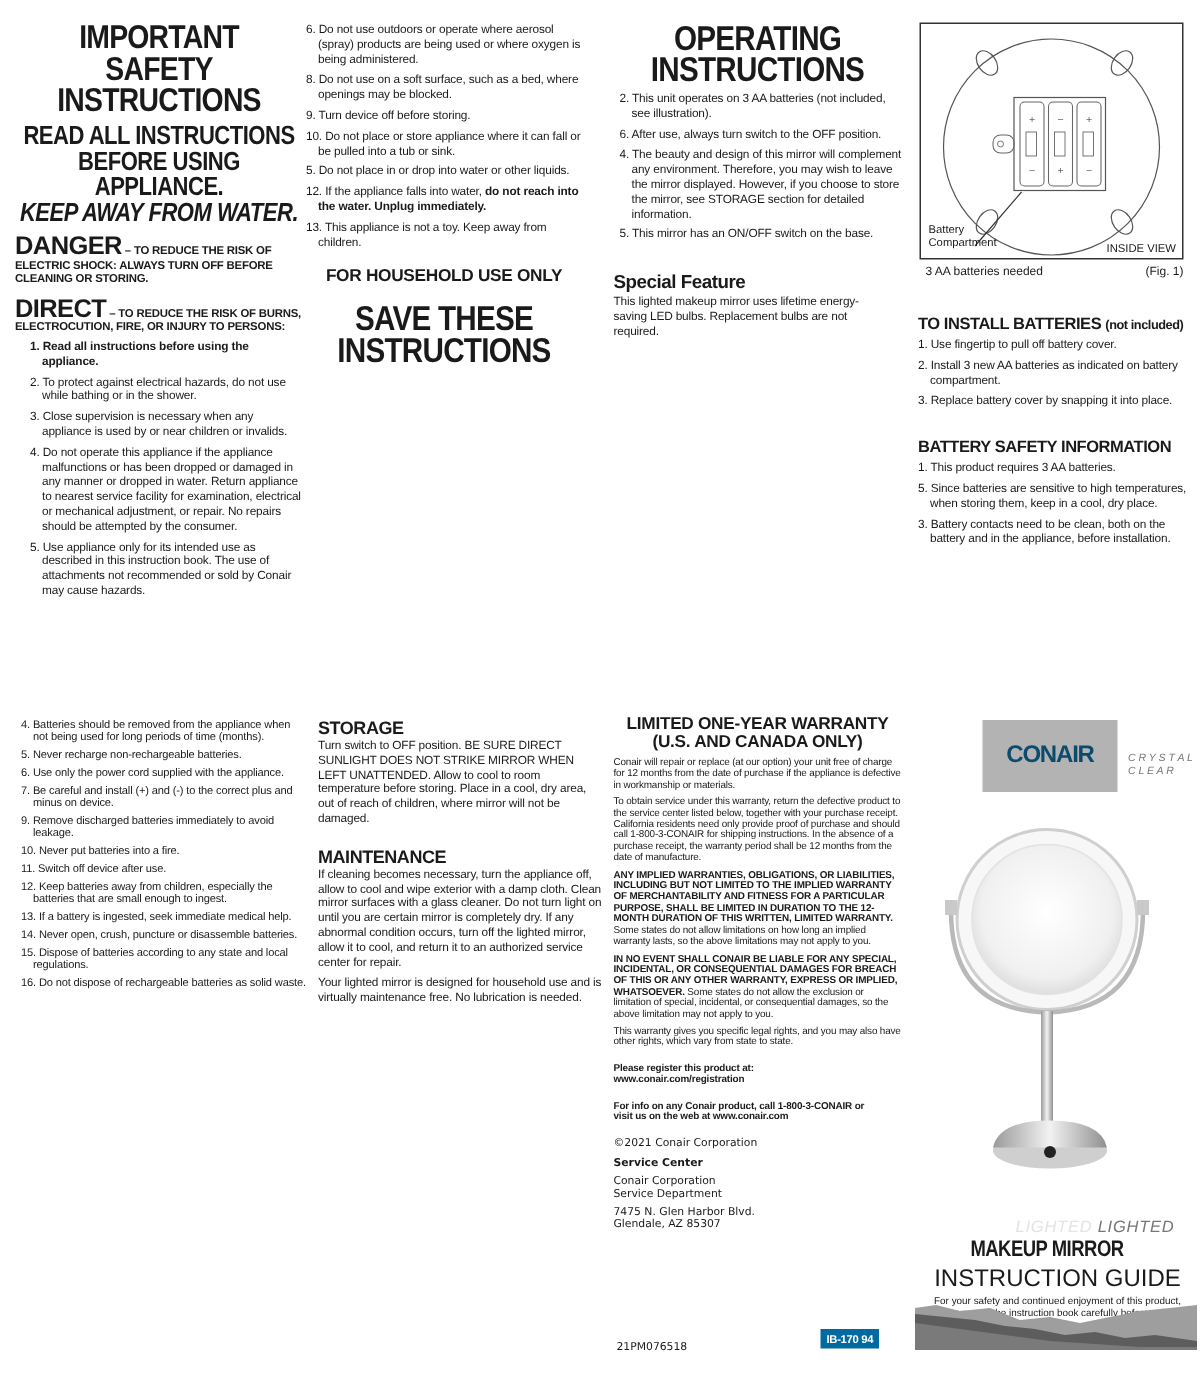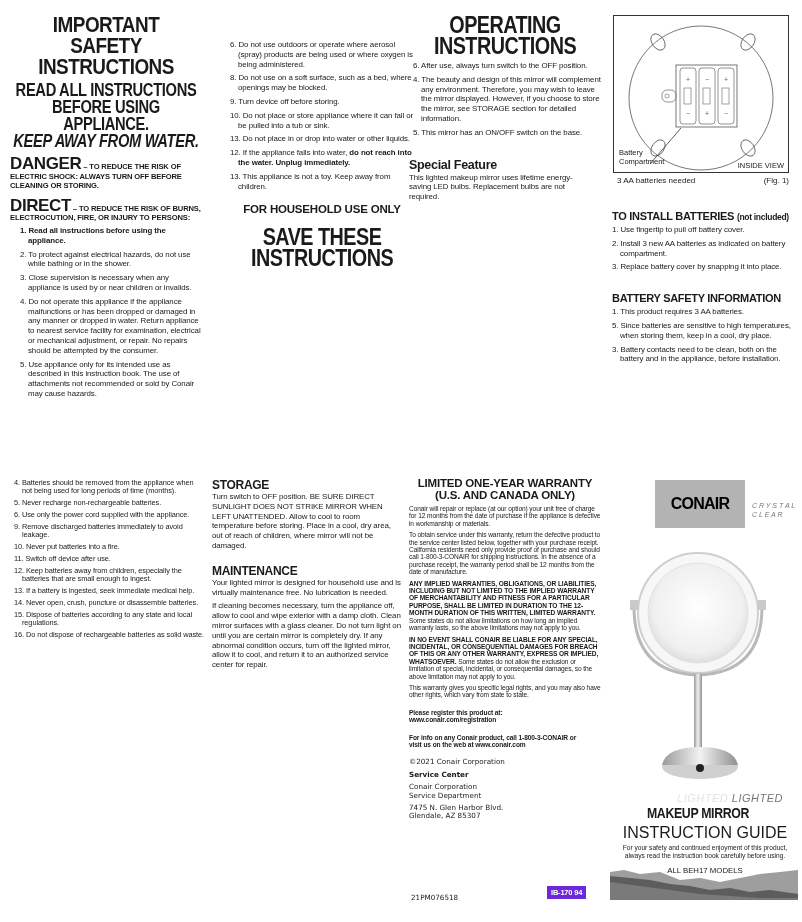--- a/index.html
+++ b/index.html
@@ -32,43 +32,44 @@
   </div>
   <ul class="list" style="margin-top:3px; padding-left:6px;">
     <li style="font-weight:bold;">1. Read all instructions before using the appliance.</li>
     <li>2.  To protect against electrical hazards, do not use while bathing or in the shower.</li>
     <li>3.  Close supervision is necessary when any appliance is used by or near children or invalids.</li>
     <li>4.  Do not operate this appliance if the appliance malfunctions or has been dropped or damaged in any manner or dropped in water. Return appliance to nearest service facility for examination, electrical or mechanical adjustment, or repair. No repairs should be attempted by the consumer.</li>
     <li>5.  Use appliance only for its intended use as described in this instruction book. The use of attachments not recommended or sold by Conair may cause hazards.</li>
   </ul>
 </div>
 
-<div class="col" style="left:226px; top:15px; width:192px;margin-top:25px;">
+<div class="col" style="left:200px; top:15px; width:192px;">
   <ul class="list">
     <li>6.  Do not use outdoors or operate where aerosol (spray) products are being used or where oxygen is being administered.</li>
     <li>8.  Do not use on a soft surface, such as a bed, where openings may be blocked.</li>
     <li>9.  Turn device off before storing.</li>
     <li>10.  Do not place or store appliance where it can fall or be pulled into a tub or sink.</li>
-    <li>13. Do not place in or drop into water or other liquids.</li>
+    <li>5. Do not place in or drop into water or other liquids.</li>
     <li><span>12.  If the appliance falls into water, </span><span class="b">do not reach into the water. Unplug immediately.</span></li>
     <li>13.  This appliance is not a toy. Keep away from children.</li>
   </ul>
   <div style="font-weight:bold; text-align:center; font-size:11.5px; margin-top:12px; letter-spacing:-0.2px;">FOR HOUSEHOLD USE ONLY</div>
   <div class="h-big" style="margin-top:12px; font-size:23px; line-height:21px;">
     <div>SAVE THESE</div>
     <div>INSTRUCTIONS</div>
   </div>
 </div>
 
 <div class="col" style="left:409px; top:15px; width:192px;">
   <div class="h-big" style="font-size:23px; line-height:21px;">
     <div>OPERATING</div>
     <div>INSTRUCTIONS</div>
   </div>
   <ul class="list" style="margin-top:4px;">
+    <li>2.  This unit operates on 3 AA batteries (not included, see illustration).</li>
     <li>6. After use, always turn switch to the OFF position.</li>
     <li>4.  The beauty and design of this mirror will complement any environment. Therefore, you may wish to leave the mirror displayed. However, if you choose to store the mirror, see STORAGE section for detailed information.</li>
     <li>5.  This mirror has an ON/OFF switch on the base.</li>
   </ul>
   <div class="sect-h" style="margin-top:20px;">Special Feature</div>
   <div class="p" style="width:170px;">This lighted makeup mirror uses lifetime energy-saving LED bulbs. Replacement bulbs are not required.</div>
 </div>
 
 <div class="fig">
   <svg width="174" height="156" viewBox="0 0 174 156">
@@ -121,37 +122,38 @@
     <li style="padding-left:8px;">5.  Since batteries are sensitive to high temperatures, when storing them, keep in a cool, dry place.</li>
     <li style="padding-left:8px;">3.  Battery contacts need to be clean, both on the battery and in the appliance, before installation.</li>
   </ul>
 </div>
 
 <div class="col" style="left:10px; top:479px; width:195px;">
   <ul class="list">
     <li style="font-size:7.4px; line-height:8px;">4.  Batteries should be removed from the appliance when not being used for long periods of time (months).</li>
     <li style="font-size:7.4px; line-height:8px;">5. Never recharge non-rechargeable batteries.</li>
     <li style="font-size:7.4px; line-height:8px;">6. Use only the power cord supplied with the appliance.</li>
+    <li style="font-size:7.4px; line-height:8px;">7.  Be careful and install (+) and (-) to the correct plus and minus on device.</li>
     <li style="font-size:7.4px; line-height:8px;">9.  Remove discharged batteries immediately to avoid leakage.</li>
     <li style="font-size:7.4px; line-height:8px;">10.  Never put batteries into a fire.</li>
     <li style="font-size:7.4px; line-height:8px;">11. Switch off device after use.</li>
     <li style="font-size:7.4px; line-height:8px;">12.  Keep batteries away from children, especially the batteries that are small enough to ingest.</li>
     <li style="font-size:7.4px; line-height:8px;">13. If a battery is ingested, seek immediate medical help.</li>
     <li style="font-size:7.4px; line-height:8px;">14. Never open, crush, puncture or disassemble batteries.</li>
     <li style="font-size:7.4px; line-height:8px;">15.  Dispose of batteries according to any state and local regulations.</li>
     <li style="font-size:7.4px; line-height:8px;">16.  Do not dispose of rechargeable batteries as solid waste.</li>
   </ul>
 </div>
 
 <div class="col" style="left:212px; top:479px; width:190px;">
   <div class="sect-h" style="font-size:12px; line-height:12px;">STORAGE</div>
   <div class="p">Turn switch to OFF position. BE SURE DIRECT SUNLIGHT DOES NOT STRIKE MIRROR WHEN LEFT UNATTENDED. Allow to cool to room temperature before storing. Place in a cool, dry area, out of reach of children, where mirror will not be damaged.</div>
   <div class="sect-h" style="font-size:12px; line-height:12px; margin-top:14px;">MAINTENANCE</div>
+  <div class="p">If cleaning becomes necessary, turn the appliance off, allow to cool and wipe exterior with a damp cloth. Clean mirror surfaces with a glass cleaner. Do not turn light on until you are certain mirror is completely dry. If any abnormal condition occurs, turn off the lighted mirror, allow it to cool, and return it to an authorized service center for repair.</div>
   <div class="p">Your lighted mirror is designed for household use and is virtually maintenance free. No lubrication is needed.</div>
-  <div class="p">If cleaning becomes necessary, turn the appliance off, allow to cool and wipe exterior with a damp cloth. Clean mirror surfaces with a glass cleaner. Do not turn light on until you are certain mirror is completely dry. If any abnormal condition occurs, turn off the lighted mirror, allow it to cool, and return it to an authorized service center for repair.</div>
 </div>
 
 <div class="col" style="left:409px; top:478px; width:192px;">
   <div style="font-weight:bold; text-align:center; font-size:11.5px; line-height:11.5px; letter-spacing:-0.2px;">
     <div>LIMITED ONE-YEAR WARRANTY</div>
     <div>(U.S. AND CANADA ONLY)</div>
   </div>
   <div style="margin-top:4px; font-size:6.6px; line-height:7.4px; letter-spacing:-0.1px;">
     <div style="margin-bottom:4px;">Conair will repair or replace (at our option) your unit free of charge for 12 months from the date of purchase if the appliance is defective in workmanship or materials.</div>
     <div style="margin-bottom:4px;">To obtain service under this warranty, return the defective product to the service center listed below, together with your purchase receipt. California residents need only provide proof of purchase and should call 1-800-3-CONAIR for shipping instructions. In the absence of a purchase receipt, the warranty period shall be 12 months from the date of manufacture.</div>
@@ -170,24 +172,24 @@
   <div style="font-family:'DejaVu Sans', sans-serif; font-size:7.2px; line-height:8.4px;">
     <div style="margin-bottom:4px;">©2021 Conair Corporation</div>
     <div class="b" style="margin-bottom:4px;">Service Center</div>
     <div>Conair Corporation</div>
     <div style="margin-bottom:4px;">Service Department</div>
     <div>7475 N. Glen Harbor Blvd.</div>
     <div>Glendale, AZ 85307</div>
   </div>
 </div>
 <div style="position:absolute; left:411px; top:893px; font-family:'DejaVu Sans', sans-serif; font-size:7.2px;">21PM076518</div>
-<div style="position:absolute; left:547px; top:886px; background:#6d28d9; color:#fff; font-size:7.5px; font-weight:bold; padding:2px 4px; letter-spacing:-0.2px;">IB-170 94</div>
+<div style="position:absolute; left:547px; top:886px; background:#0369a1; color:#fff; font-size:7.5px; font-weight:bold; padding:2px 4px; letter-spacing:-0.2px;">IB-170 94</div>
 
 <div style="position:absolute; left:655px; top:480px; width:90px; height:48px; background:#b3b3b3; display:flex; align-items:center; justify-content:center;">
-  <span style="color:#000000; font-weight:bold; font-size:16px; letter-spacing:-0.8px;">CONAIR</span>
+  <span style="color:#0c4a6e; font-weight:bold; font-size:16px; letter-spacing:-0.8px;">CONAIR</span>
 </div>
 <div style="position:absolute; left:752px; top:502px; font-size:7px; line-height:8.5px; color:#777; font-style:italic; white-space:nowrap;">
   <div>C R Y S T A L</div>
   <div>C L E A R</div>
 </div>
 
 <svg style="position:absolute; left:620px; top:535px;" width="170" height="250" viewBox="0 0 170 250">
   <defs>
     <radialGradient id="mg" cx="50%" cy="45%" r="55%">
       <stop offset="0" stop-color="#ffffff"></stop>
@@ -204,21 +206,21 @@
   <circle cx="78" cy="78" r="50" fill="url(#mg)" stroke="#e2e2e2" stroke-width="1"></circle>
   <path d="M14 72 Q14 138 78 140 Q142 138 142 72" fill="none" stroke="#b9b9b9" stroke-width="3"></path>
   <rect x="10" y="65" width="8" height="10" fill="#c9c9c9"></rect>
   <rect x="138" y="65" width="8" height="10" fill="#c9c9c9"></rect>
   <rect x="74" y="139" width="8" height="78" fill="url(#chrome)"></rect>
   <ellipse cx="80" cy="232" rx="38" ry="12" fill="#cfcfcf"></ellipse>
   <path d="M42 230 Q46 212 80 212 Q114 212 118 230 Z" fill="url(#chrome)"></path>
   <circle cx="80" cy="233" r="4" fill="#222"></circle>
 </svg>
 
-<div style="position:absolute; left:610px; top:792px; width:190px; text-align:center;">
+<div style="position:absolute; left:610px; top:812px; width:190px; text-align:center;">
   <div style="font-size:11px; font-style:italic; letter-spacing:0.5px; line-height:12px; padding-left:50px;">
     <span style="color:#e4e4e4;">LIGHTED</span>
     <span style="color:#777;">LIGHTED</span>
   </div>
   <div style="font-weight:bold; font-size:15px; line-height:17px; transform:scaleX(0.82); letter-spacing:-0.4px; margin-left:-14px;">MAKEUP MIRROR</div>
   <div style="font-size:16px; line-height:19px; margin-top:2px;">INSTRUCTION GUIDE</div>
   <div style="font-size:6.6px; line-height:8px; margin-top:2px; padding:0 6px;">For your safety and continued enjoyment of this product, always read the instruction book carefully before using.</div>
   <div style="font-size:7.8px; margin-top:6px;">ALL BEH17 MODELS</div>
 </div>
 <svg style="position:absolute; left:610px; top:868px;" width="188" height="32" viewBox="0 0 188 32">

